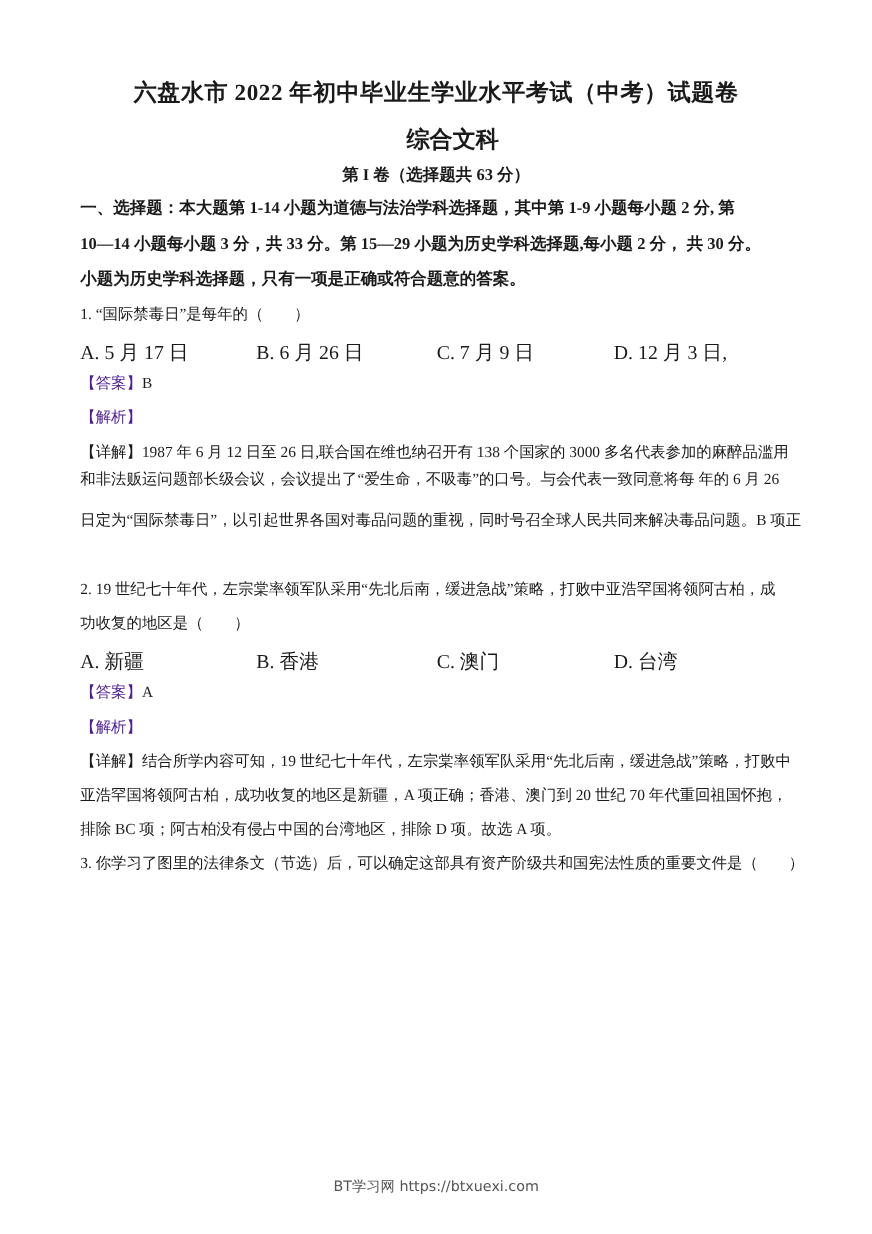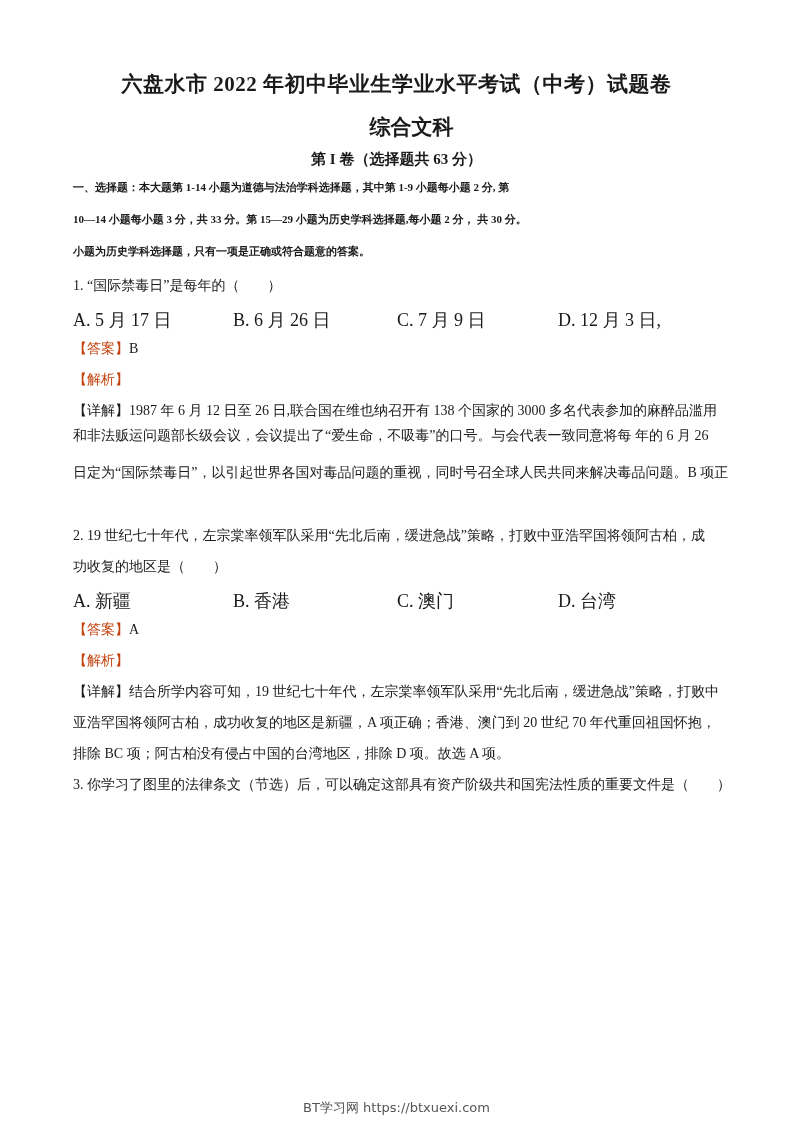--- a/index.html
+++ b/index.html
@@ -4,25 +4,25 @@
 <style>
   html, body { margin: 0; padding: 0; background: #ffffff; }
   body { width: 793px; height: 1122px; position: relative; overflow: hidden;
          font-family: "Liberation Serif", "DejaVu Serif", serif; color: #1a1a1a; }
   .page { position: absolute; left: 0; top: 0; width: 793px; height: 1122px; }
   .title { position: absolute; left: 0; width: 793px; text-align: center; font-weight: bold; }
   .t1 { top: 70px; font-size: 21px; letter-spacing: 0.5px; }
   .t2 { top: 113px; font-size: 21px; margin-left: 15px; }
   .t3 { top: 150px; font-size: 15px; }
   .line { position: absolute; left: 73px; width: 660px; font-size: 14px; white-space: nowrap; }
-  .bold { font-weight: bold; font-size: 11px; }
+  .bold { font-weight: bold; font-size: 15px; }
   .opt { position: absolute; font-size: 18px; white-space: nowrap; }
-  .tag { color: #c2410c; }
+  .tag { color: #4c1d95; }
   .footer { position: absolute; top: 1070px; left: 0; width: 793px; text-align: center;
-            font-family: "DejaVu Sans", "Liberation Sans", sans-serif; font-size: 13px; color: #555; margin-top: 29px; }
+            font-family: "DejaVu Sans", "Liberation Sans", sans-serif; font-size: 13px; color: #555; }
 </style>
 </head>
 <body>
 
 <div class="page">
   <div class="title t1">六盘水市 2022 年初中毕业生学业水平考试（中考）试题卷</div>
   <div class="title t2">综合文科</div>
   <div class="title t3">第 I 卷（选择题共 63 分）</div>
 
   <div class="line bold" style="top:180px">一、选择题：本大题第 1-14 小题为道德与法治学科选择题，其中第 1-9 小题每小题 2 分, 第</div>

